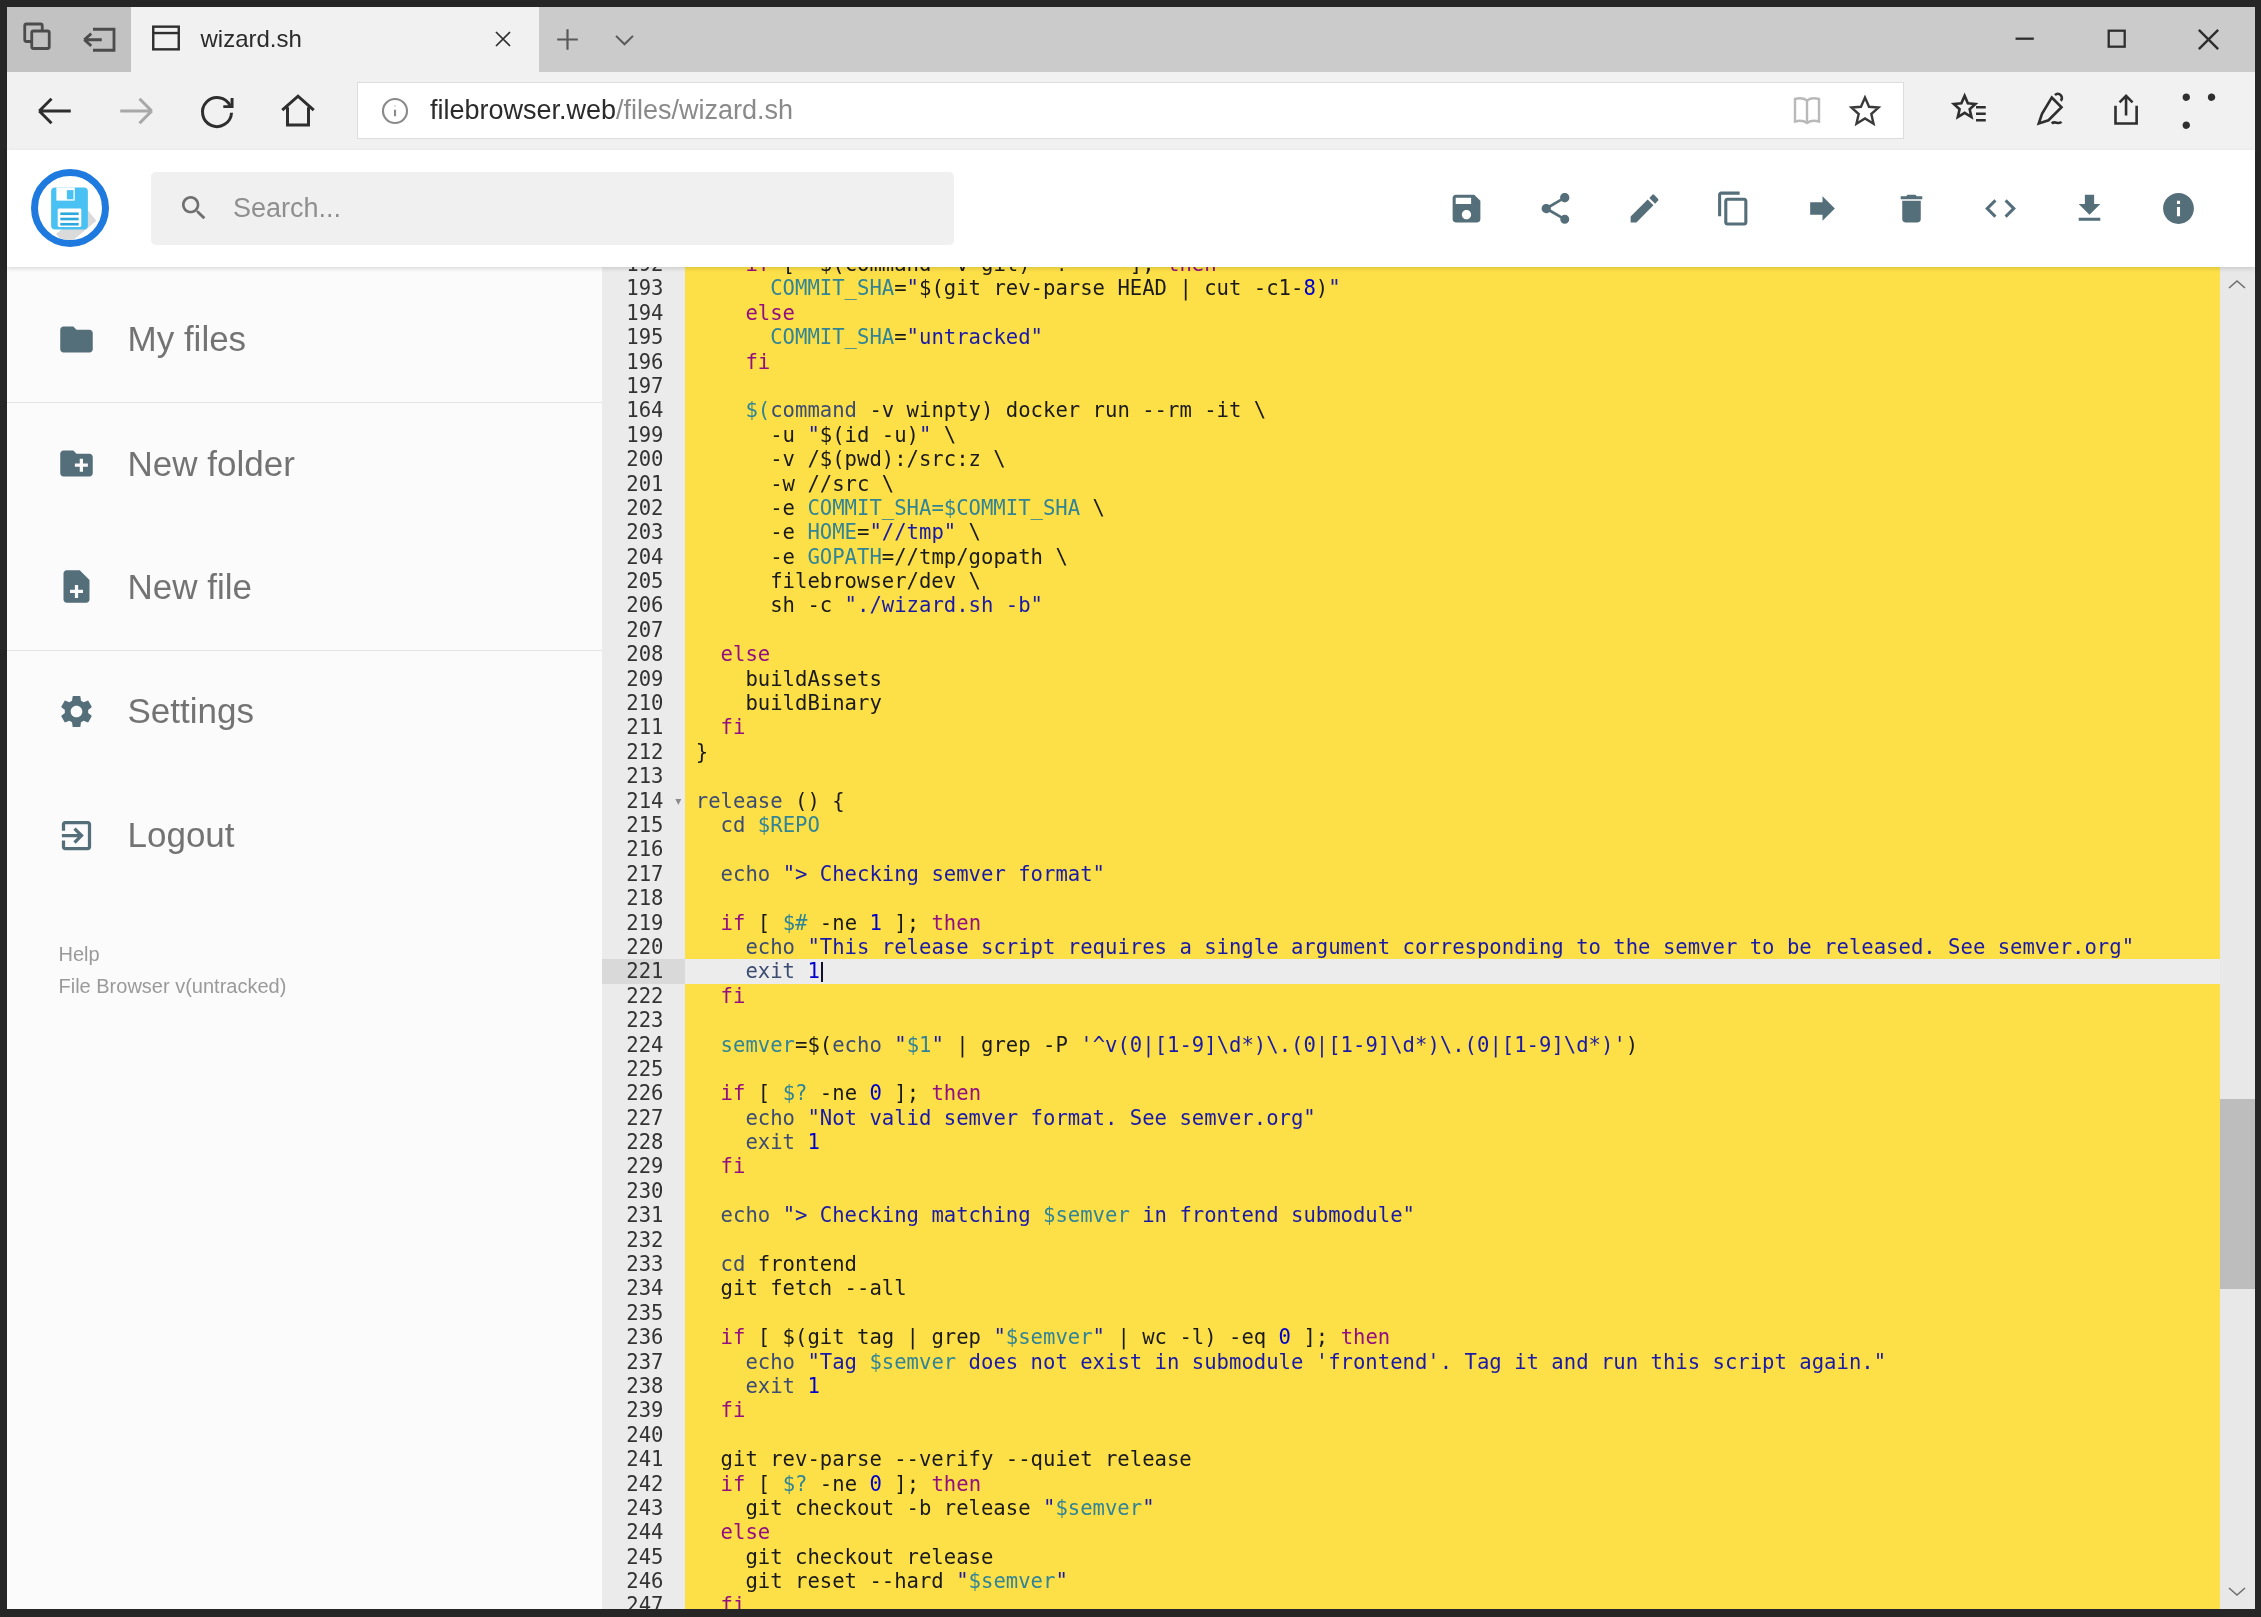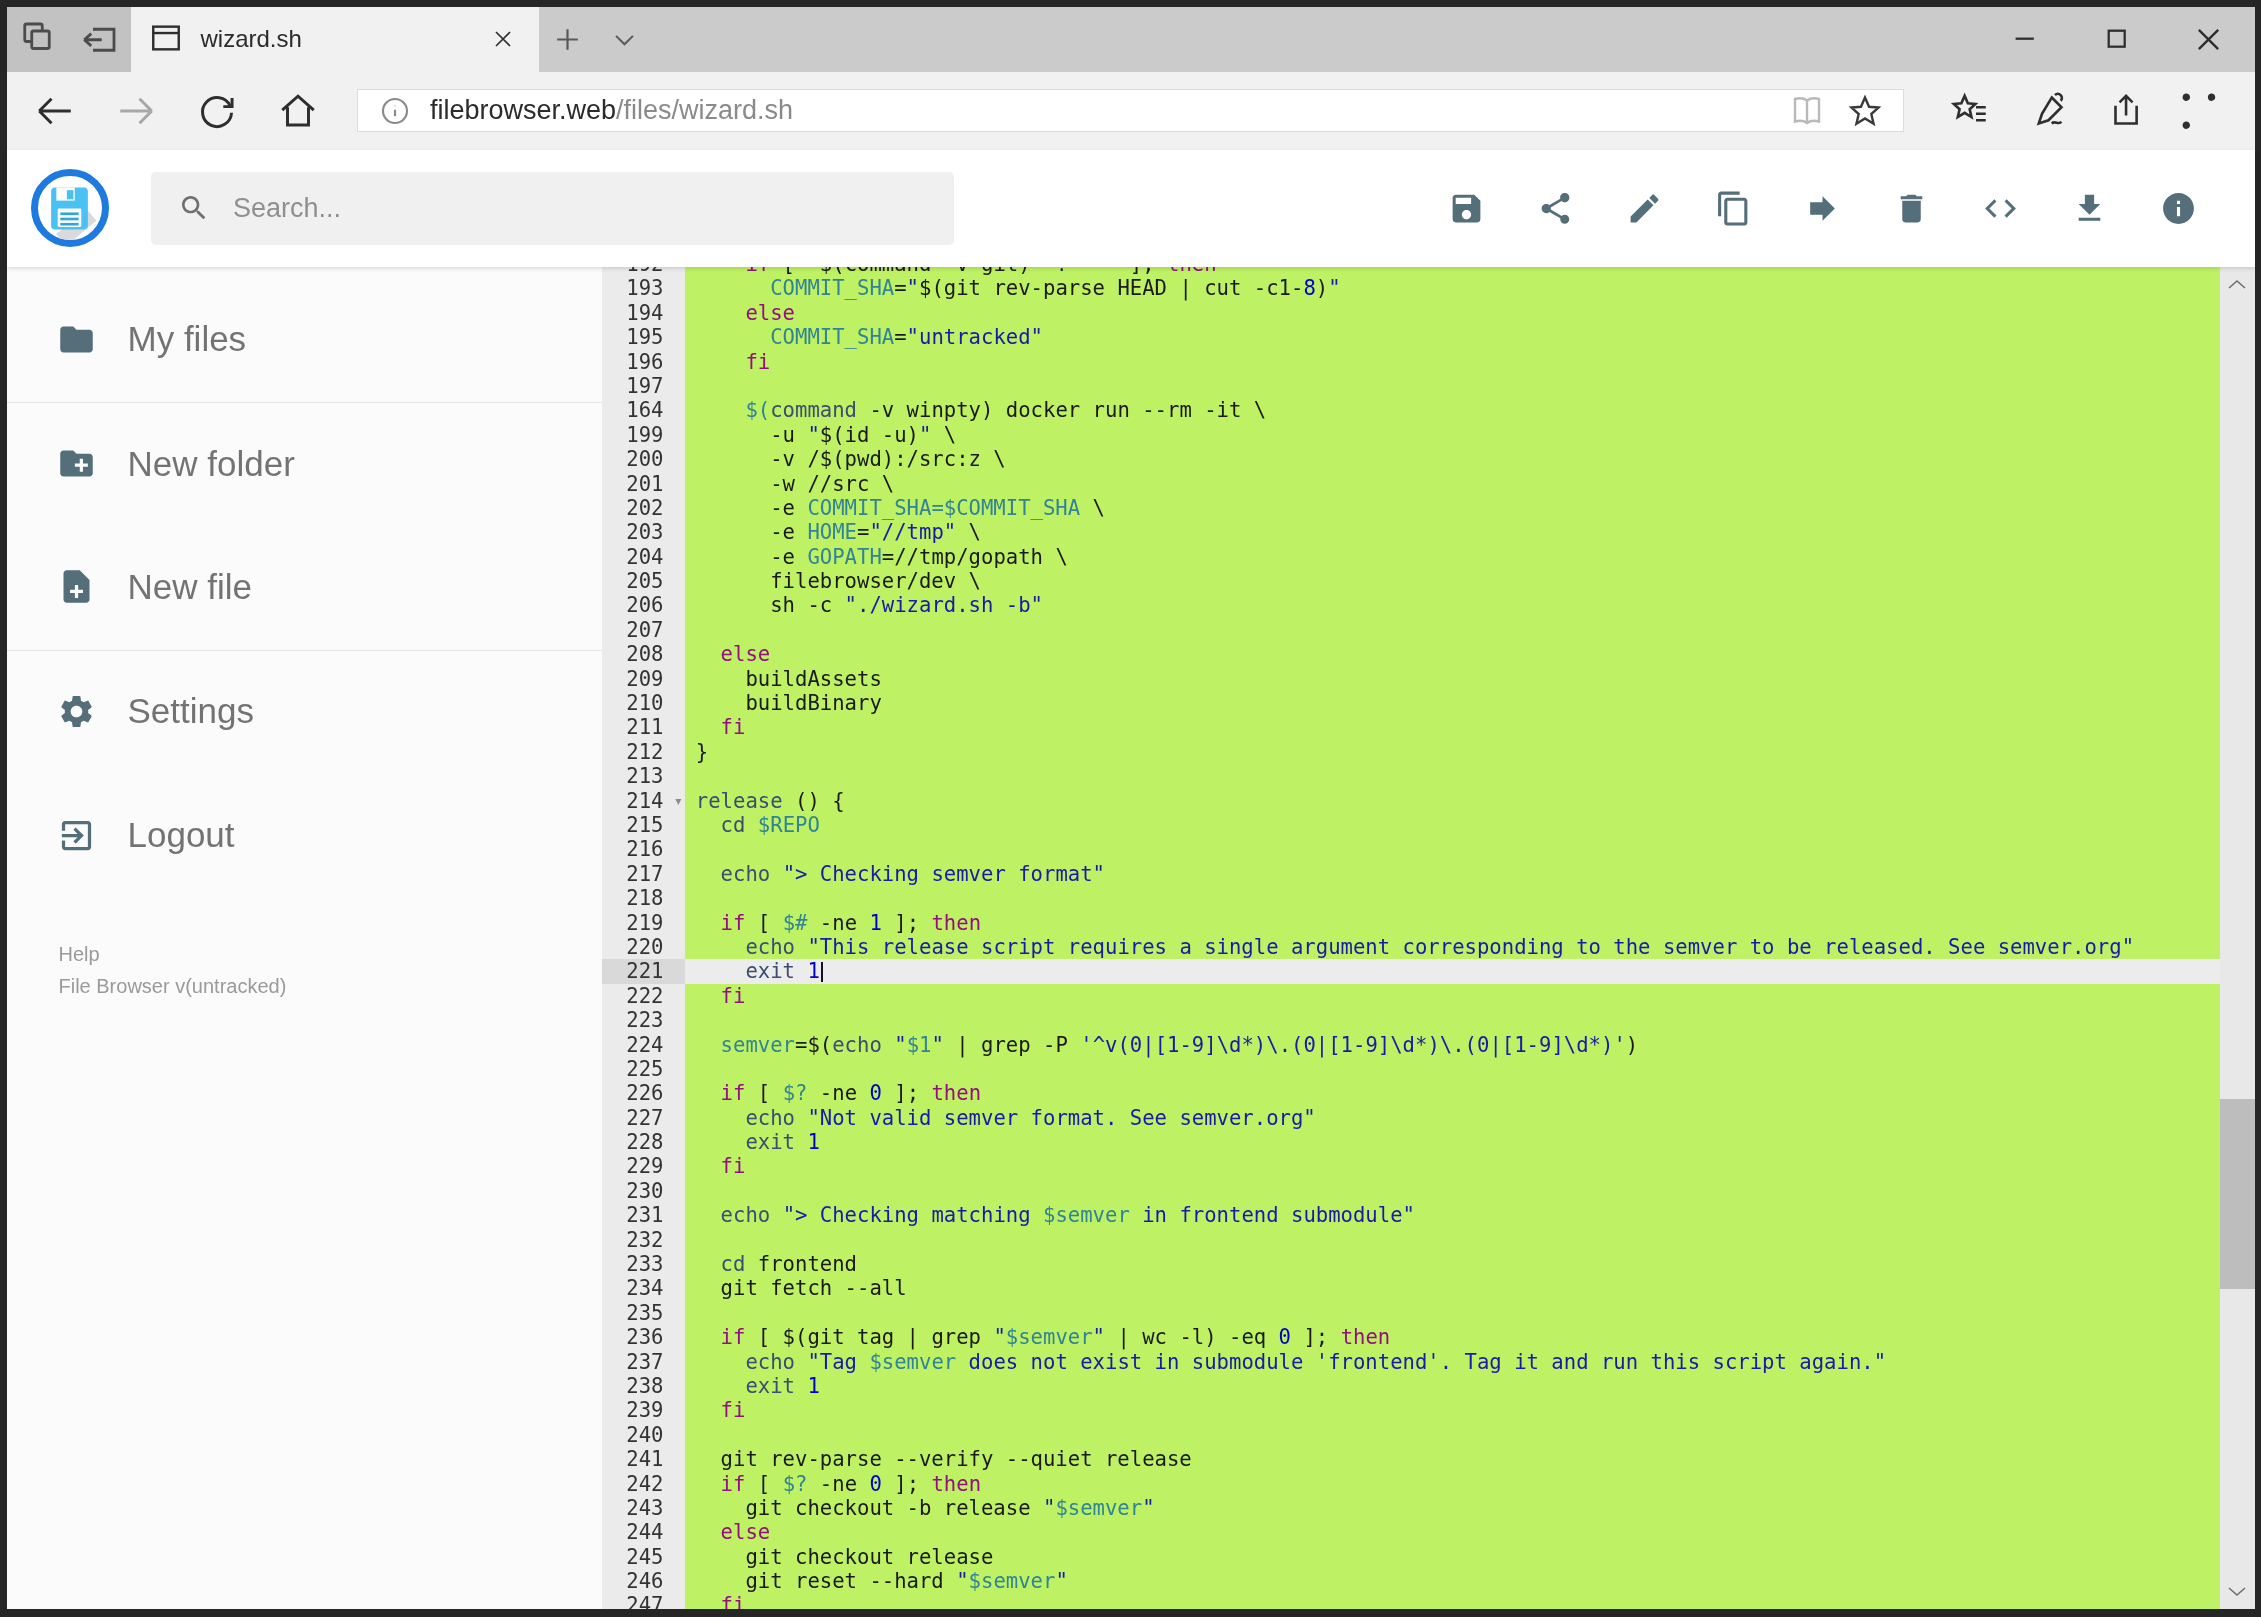--- a/index.html
+++ b/index.html
@@ -14,21 +14,21 @@
   .tab-close{margin-left:auto;display:flex;align-items:center;justify-content:center;width:36px;height:36px}
   .tb-btn{display:flex;align-items:center;justify-content:center;width:57px;height:65px}
   .win-controls{margin-left:auto;display:flex}
   .win-btn{width:92px;height:65px;display:flex;align-items:center;justify-content:center}
   svg.s{stroke:#4c4c4c;fill:none;stroke-width:1.6}
   svg.sd{stroke:#2e2e2e;fill:none;stroke-width:1.7}
 
   
   .addressbar{height:78px;background:#f1f1f1;display:flex;align-items:center;padding-left:8px;flex:none}
   .nav-btn{width:81px;height:68px;display:flex;align-items:center;justify-content:center}
-  .url-field{height:43px;width:1547px;background:#fff;border:0.8px solid #dcdcdc;display:flex;align-items:center;margin-left:18px;box-sizing:border-box}
+  .url-field{height:57px;width:1547px;background:#fff;border:0.8px solid #dcdcdc;display:flex;align-items:center;margin-left:18px;box-sizing:border-box}
   .url-text{font-size:27px;margin-left:19.4px;white-space:nowrap}
   .url-host{color:#2b2b2b}
   .url-path{color:#8a8a8a}
   .uf-right{margin-left:auto;display:flex;align-items:center;gap:22.6px;padding-right:19.4px}
   .ab-right{margin-left:auto;display:flex;align-items:center;gap:27.4px;padding-right:21px}
   .ab-icon{width:52px;height:52px;display:flex;align-items:center;justify-content:center}
   .dots{font-size:27.4px;color:#2f2f2f;letter-spacing:4px;line-height:1}
 
   
   .app{flex:1;display:flex;flex-direction:column;background:#fff;min-height:0}
@@ -45,21 +45,21 @@
 
   
   .sidebar{width:595px;flex:none;background:#fbfbfb;display:flex;flex-direction:column}
   .sb-item{height:89px;display:flex;align-items:center;padding-left:50px;gap:32px;cursor:pointer}
   .sb-item .mi{width:39px;height:39px}
   .sb-label{font-size:35px;color:#737373}
   .sb-div{height:0.8px;background:#e4e4e4;flex:none}
   .sb-footer{margin-top:58px;padding-left:52px;font-size:20px;color:#9a9a9a;line-height:32px}
 
   
-  .editor{flex:1;overflow:hidden;position:relative;background:#bef264;min-width:0}
+  .editor{flex:1;overflow:hidden;position:relative;background:#fde047;min-width:0}
   .code-line{display:flex;height:24.4px;line-height:24.4px;font-family:"DejaVu Sans Mono",monospace;font-size:20.6px}
   .code-line.partial{margin-top:-14.5px}
   .ln{width:83px;flex:none;background:#ebebeb;text-align:right;padding-right:21px;box-sizing:border-box;color:#333;position:relative}
   .fold{position:absolute;right:1.6px;top:0.8px;font-size:15.3px;color:#8a8a8a}
   .lc{white-space:pre;padding-left:11.3px;flex:1;color:#1a1a1a}
   .code-line.active .ln{background:#d9d9d9}
   .code-line.active .lc{background:#ececec}
   .tk-d{color:#1a1a1a}.tk-k{color:#930f80}.tk-s{color:#1a1aa6}.tk-v{color:#318495}.tk-f{color:#3c4c72}.tk-n{color:#0000cd}
   .caret{display:inline-block;width:2.4px;height:20px;background:#101028;vertical-align:middle;margin-left:0.8px}
 

